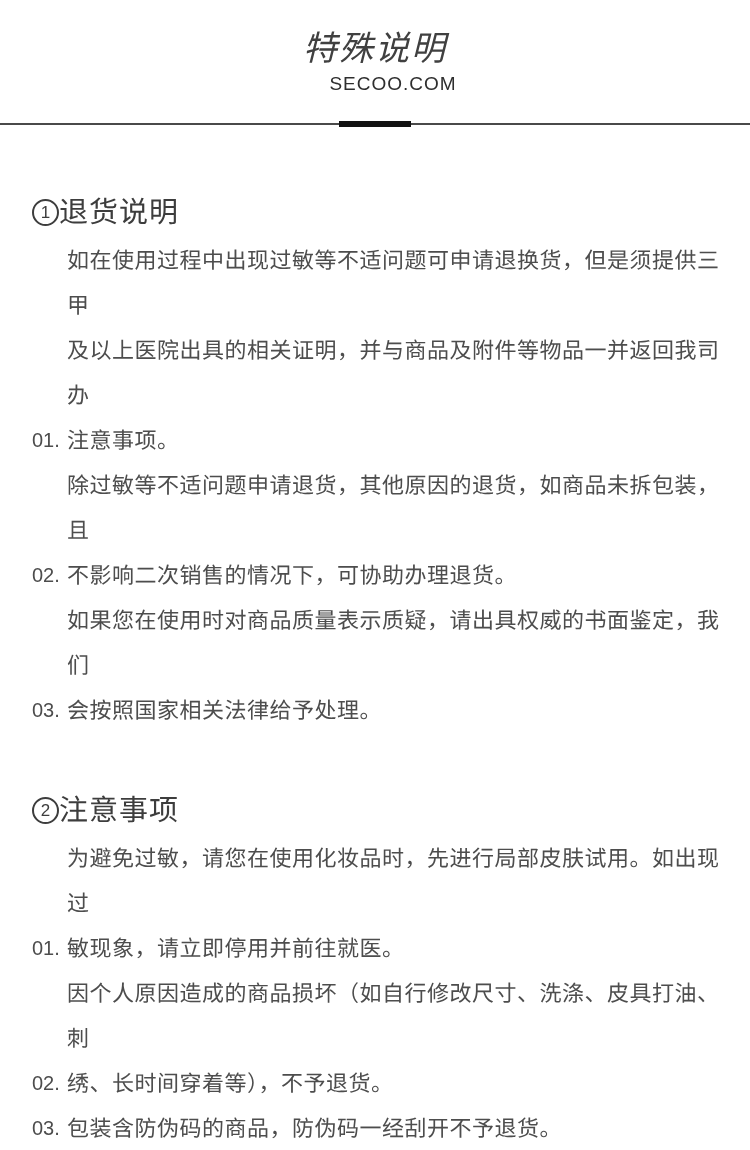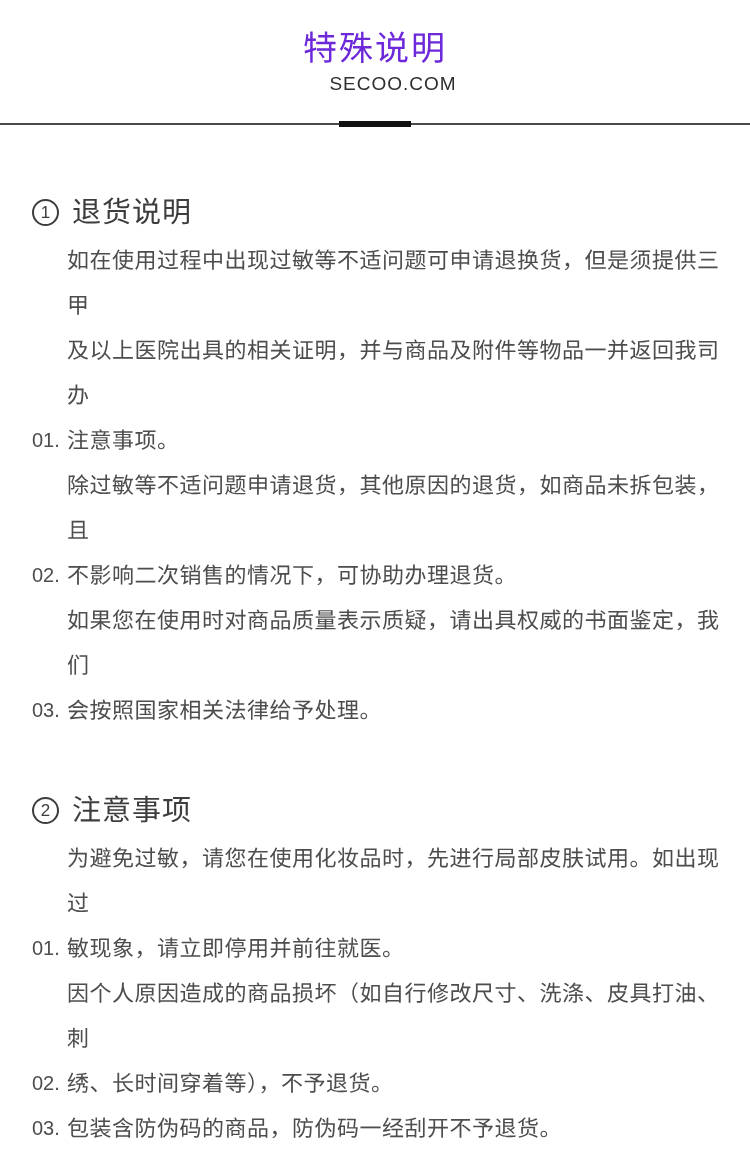--- a/index.html
+++ b/index.html
@@ -13,22 +13,23 @@
     overflow: hidden;
   }
   .page { width: 750px; min-height: 1150px; background: #ffffff; }
 
   
   .header { text-align: center; padding-top: 30px; }
   .page-title {
     font-size: 34px;
     font-weight: 400;
     letter-spacing: 2px;
-    color: #6d28d9;
+    color: #404040;
     line-height: 1.1;
+    font-style: italic;
   }
   .brand-subtitle {
     margin-top: 7px;
     font-size: 19px;
     letter-spacing: 1px;
     color: #2e2e2e;
     line-height: 1.1;
     margin-left: 36px;
   }
   .divider {
@@ -63,21 +64,21 @@
     border: 2px solid #3d3d3d;
     border-radius: 50%;
     display: inline-flex;
     align-items: center;
     justify-content: center;
     font-size: 17px;
     line-height: 1;
     flex: 0 0 auto;
   }
   .section-heading-label {
-    margin-left: 13px;
+    margin-left: 0;
     font-size: 29px;
     font-weight: 400;
     letter-spacing: 1px;
     line-height: 30px;
   }
 
   .items { margin-top: 11px; }
   .item {
     display: flex;
     align-items: flex-end;

